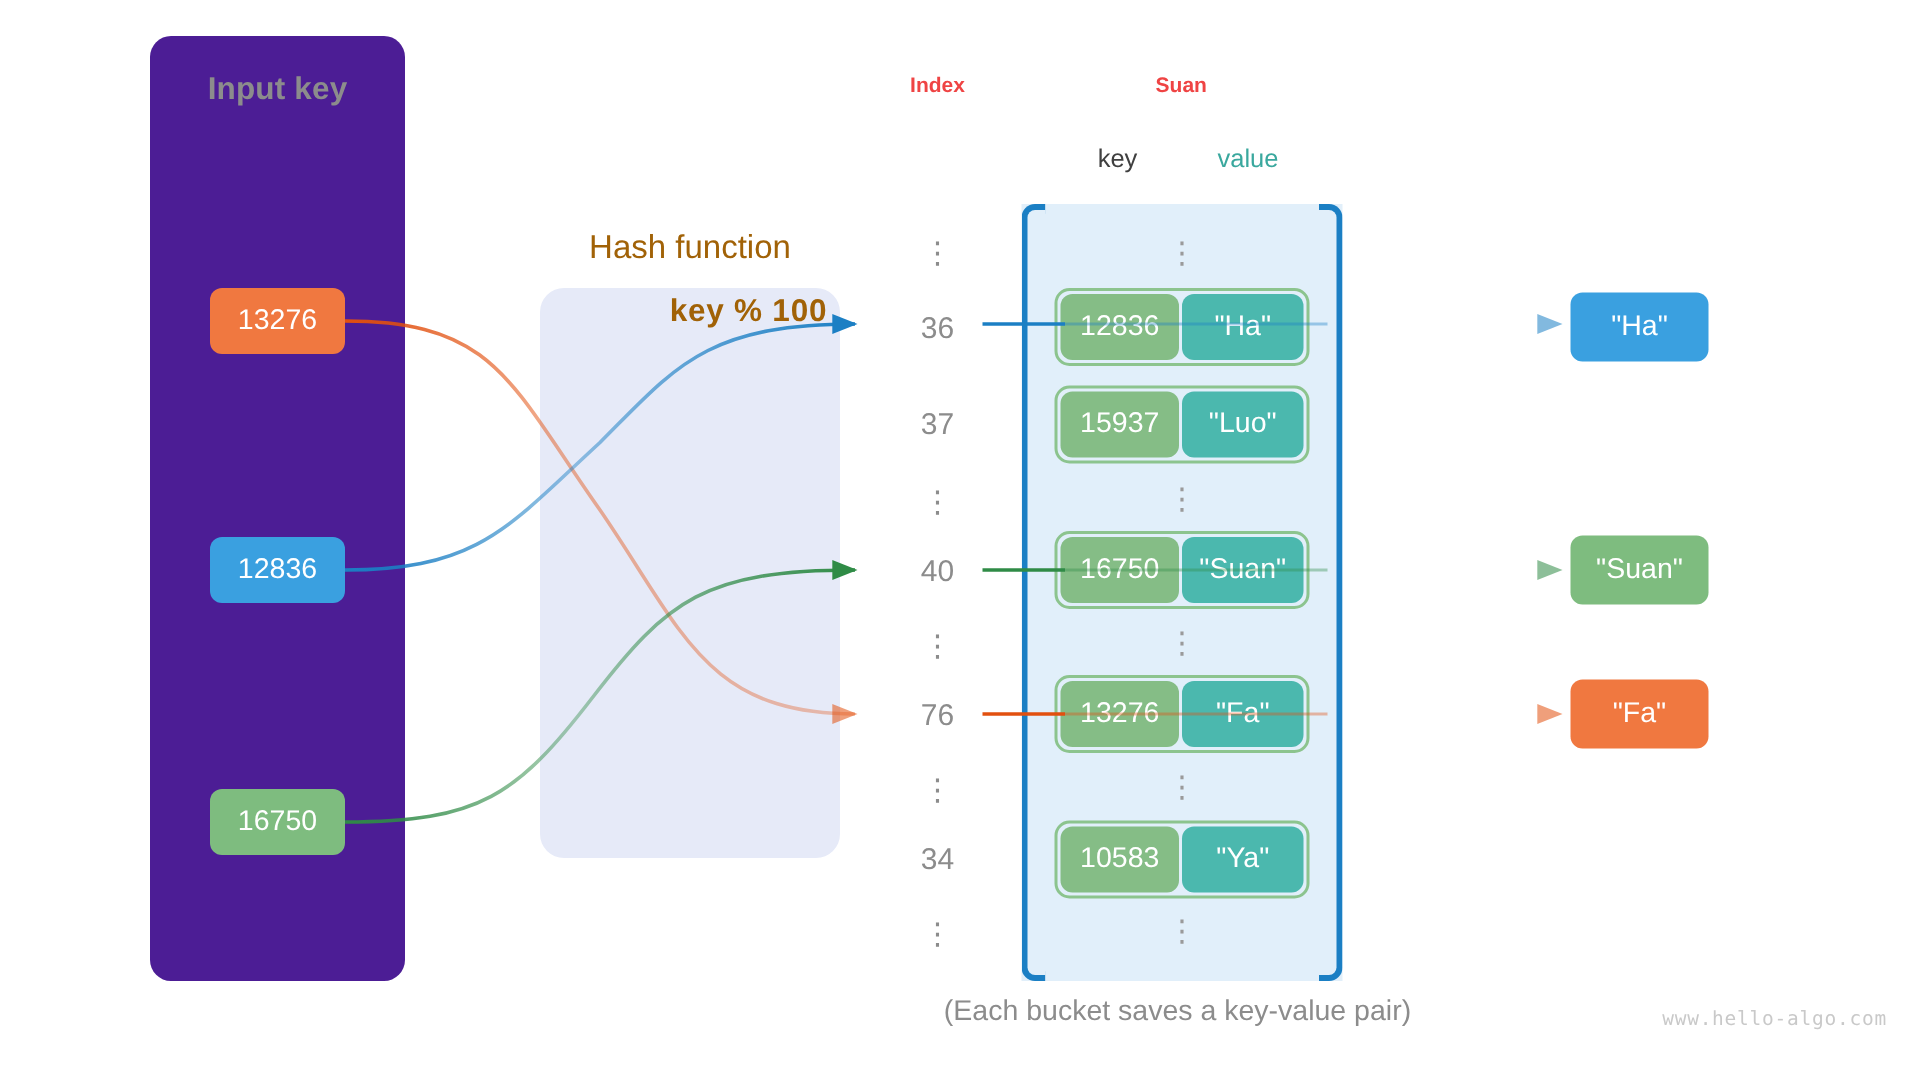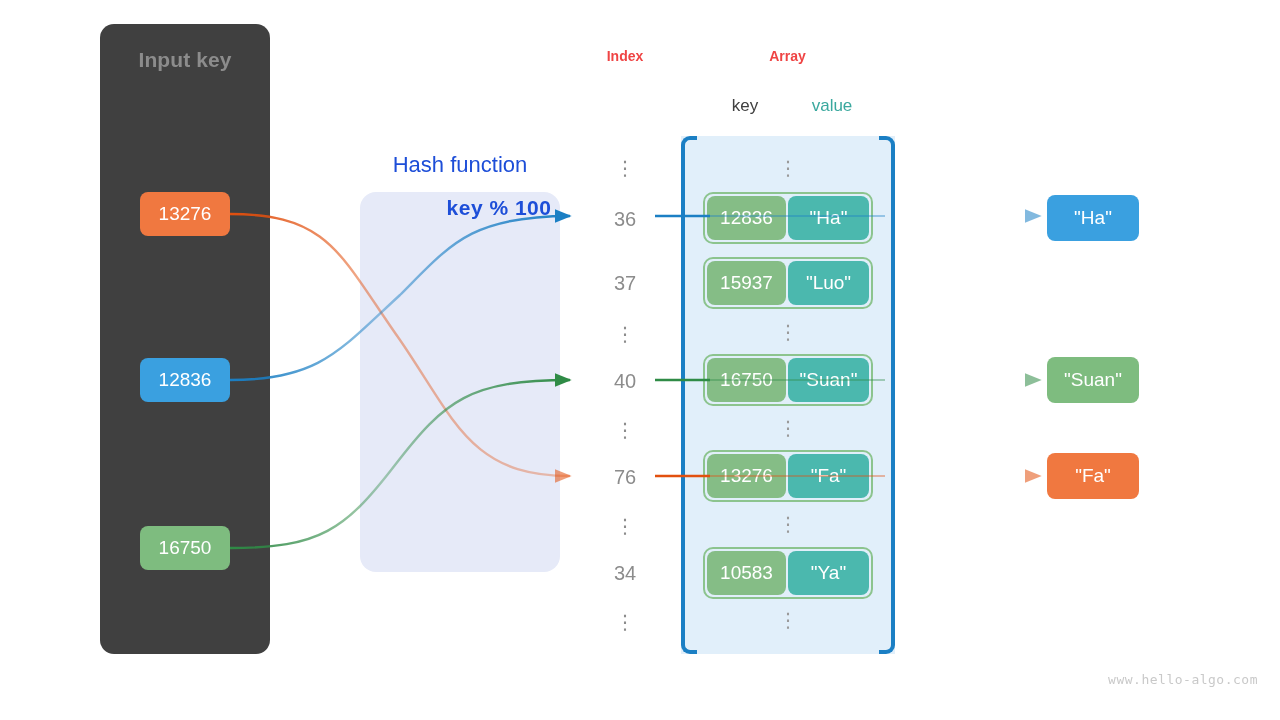--- a/index.html
+++ b/index.html
@@ -9,21 +9,21 @@
   body {
     width: 1280px; height: 720px;
     position: relative; overflow: hidden;
     font-family: "Liberation Sans", sans-serif;
   }
   #stage { position: absolute; inset: 0; }
 
   
   .panel {
     position: absolute;
-    background: #404040;
+    background: #4c1d95;
     border-radius: 14px;
   }
   #panel-input  { left: 100px; top: 24px; width: 170px; height: 630px; }
   #panel-output { left: 999px; top: 24px; width: 188px; height: 630px; }
 
   .panel-title {
     position: absolute; top: 24px; left: 0; width: 100%;
     text-align: center;
     font-size: 21px; font-weight: bold; color: #8c8c8c;
     letter-spacing: .1px;
@@ -69,21 +69,21 @@
 
   
   #hash-box {
     position: absolute;
     left: 360px; top: 192px; width: 200px; height: 380px;
     background: #e6eaf8;
     border-radius: 16px;
   }
   .hash-label {
     position: absolute; left: 0; width: 100%;
-    text-align: center; color: #1d4ed8;
+    text-align: center; color: #a16207;
   }
   #hash-name { top: 152px; font-size: 22px; }
   #hash-expr { top: 196px; font-size: 21px; font-weight: bold; letter-spacing: .5px; }
 
   
   #index-col { position: absolute; left: 590px; top: 130px; width: 70px; height: 520px; }
   .idx {
     position: absolute; left: 0; width: 70px;
     text-align: center; color: #8c8c8c; font-size: 20px;
   }
@@ -156,21 +156,21 @@
 
   <div class="chip orange" id="in-0">13276</div>
   <div class="chip blue" id="in-1">12836</div>
   <div class="chip green" id="in-2">16750</div>
 
   <div id="hash-box"></div>
   <div class="hash-label" id="hash-name" style="left:360px;width:200px;">Hash function</div>
   <div class="hash-label" id="hash-expr" style="left:360px;width:200px;margin-left:39px;">key % 100</div>
 
   <div class="col-head" id="head-index">Index</div>
-  <div class="col-head" id="head-array">Array</div>
+  <div class="col-head" id="head-array">Suan</div>
   <div class="sub-head" id="sub-key">key</div>
   <div class="sub-head" id="sub-value">value</div>
 
   <div id="index-col">
     <div class="idx dots" style="top:26px">⋮</div>
     <div class="idx" style="top:78px">36</div>
     <div class="idx" style="top:142px">37</div>
     <div class="idx dots" style="top:192px">⋮</div>
     <div class="idx" style="top:240px">40</div>
     <div class="idx dots" style="top:288px">⋮</div>
@@ -293,15 +293,16 @@
 
     <line x1="710" y1="216" x2="885" y2="216" stroke="#1b7fc4" stroke-width="2" stroke-opacity="0.38"></line>
     <line x1="710" y1="380" x2="885" y2="380" stroke="#2f8b46" stroke-width="2" stroke-opacity="0.38"></line>
     <line x1="710" y1="476" x2="885" y2="476" stroke="#e2500f" stroke-width="2" stroke-opacity="0.38"></line>
 
     <line x1="885" y1="216" x2="1040" y2="216" stroke="url(#gOut0)" stroke-width="2.4" marker-end="url(#arrBlueF)"></line>
     <line x1="885" y1="380" x2="1040" y2="380" stroke="url(#gOut1)" stroke-width="2.4" marker-end="url(#arrGreenF)"></line>
     <line x1="885" y1="476" x2="1040" y2="476" stroke="url(#gOut2)" stroke-width="2.4" marker-end="url(#arrOrangeF)"></line>
   </svg>
 
+  <div id="caption">(Each bucket saves a key-value pair)</div>
   <div id="watermark">www.hello-algo.com</div>
 
 </div>
 
 </body></html>

